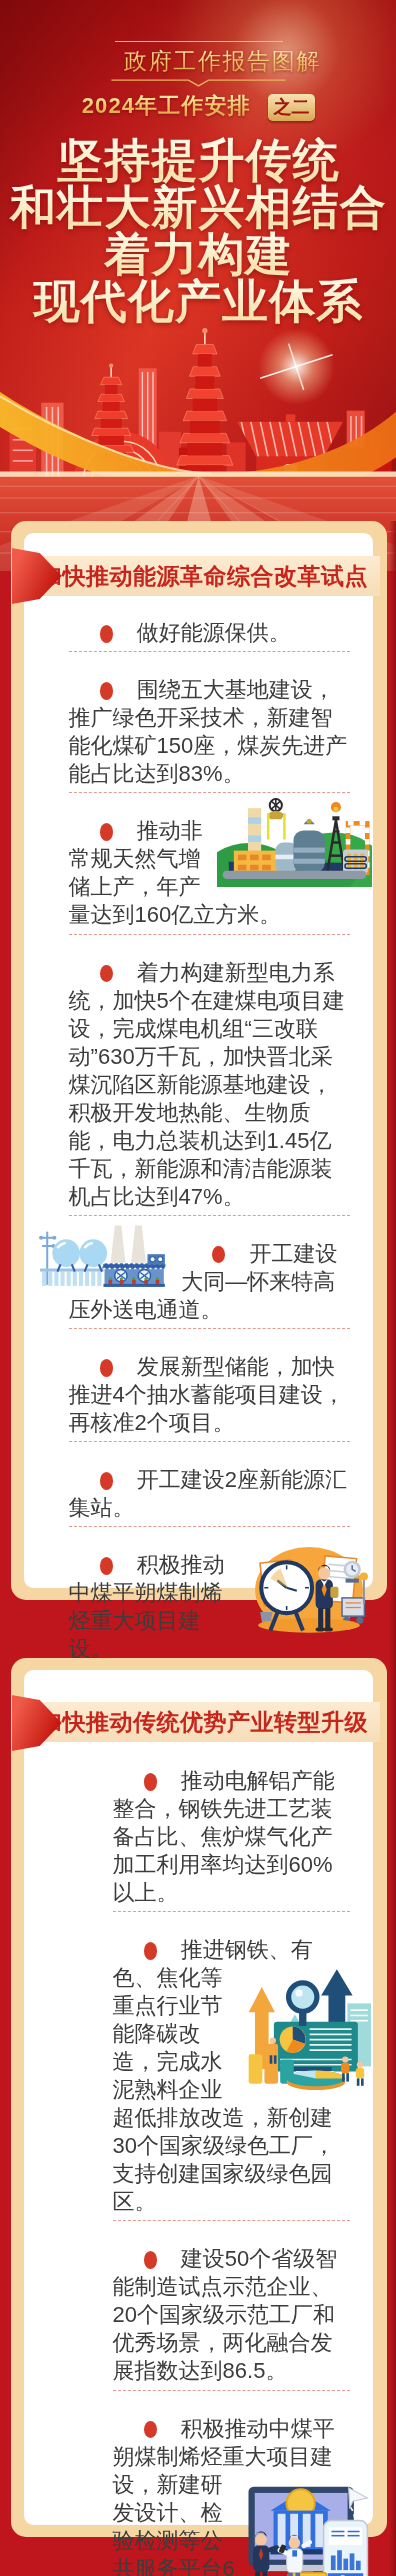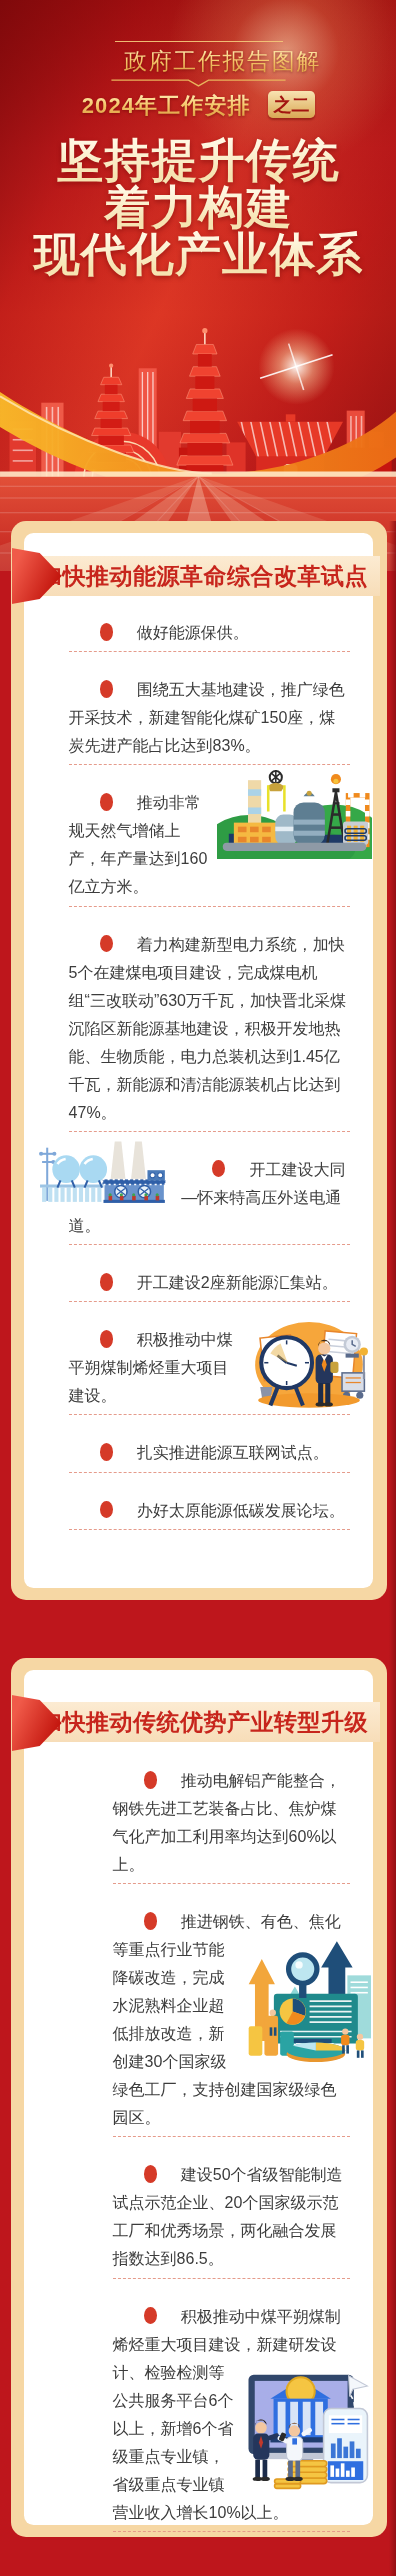--- a/index.html
+++ b/index.html
@@ -18,21 +18,21 @@
   }
   .kicker-wrap{position:absolute;top:41px;left:0;width:397px;text-align:center;}
   .kicker-line{width:168px;margin:0 auto;border-top:1.1px solid rgba(242,196,120,.95);}
   .gold-text{
     background:linear-gradient(180deg,#FFEDB4 8%,#F5C569 48%,#D9993D 92%);
     -webkit-background-clip:text;background-clip:text;color:transparent;
     filter:drop-shadow(0 1.1px 1.6px rgba(90,0,0,.5));
   }
   .kicker{font-size:23px;font-weight:normal;letter-spacing:1.6px;margin-top:4.2px;padding-left:48px;}
   .vdiv{margin:1.1px auto 0;display:block;}
-  .sub-row{margin-top:3.2px;display:flex;align-items:flex-start;justify-content:center;gap:17px;}
+  .sub-row{margin-top:3.2px;display:flex;align-items:flex-end;justify-content:center;gap:17px;}
   .subtitle{font-size:22px;font-weight:bold;letter-spacing:1.1px;}
   .badge{
     display:inline-block;background:linear-gradient(180deg,#F8E3B2,#D9A854);
     color:#A31410;font-size:18px;font-weight:bold;border-radius:4.8px;
     padding:1.6px 5.8px;box-shadow:0 1.1px 2.1px rgba(90,0,0,.4);
   }
   .big-title{position:absolute;top:137px;left:0;width:397px;text-align:center;
     font-family:"DejaVu Serif","Liberation Serif",serif;font-weight:bold;}
   .big-title div{
     font-size:46px;line-height:47px;letter-spacing:1.1px;
@@ -51,21 +51,21 @@
   .c1 .band{top:35px;} .c2 .band{top:44px;}
   .band-title{line-height:40px;text-align:center;font-size:23px;font-weight:bold;color:#C7251C;letter-spacing:0.5px;}
   .ribbon{position:absolute;left:1.1px;width:50px;height:56px;
     background:linear-gradient(115deg,#F05A49 15%,#C4170F 80%);
     -webkit-clip-path:polygon(0 0,56% 9%,100% 50%,56% 91%,0 100%);
     clip-path:polygon(0 0,56% 9%,100% 50%,56% 91%,0 100%);}
   .c1 .ribbon{top:27px;} .c2 .ribbon{top:37px;}
   .content{position:absolute;left:58px;right:37px;}
   .c1 .content{top:74px;} .c2 .content{top:85px;margin-left:44px;}
   .item{border-bottom:1.1px dashed #E59B8B;padding:24px 0 4.2px;}
-  .item p{margin:0;font-size:16px;line-height:28px;color:#3C3C3C;letter-spacing:0;}
+  .item p{margin:0;font-size:22px;line-height:28px;color:#3C3C3C;letter-spacing:0;}
   .item p::before{
     content:"";display:inline-block;width:13.2px;height:17.5px;border-radius:50%;
     background:#D53A28;margin:0 24px 0 31px;vertical-align:-2.6px;
   }
   .ir{float:right;}
   .il{float:left;}
   .sp1{float:right;width:0;height:28px;}
   .sp2{float:right;width:0;height:56px;}
   .clr{clear:right;}
   .illo{display:block;}
@@ -82,20 +82,21 @@
     <svg class="vdiv" width="175" height="9.5" viewBox="0 0 330 18">
       <path d="M0,4 L146,4 L165,15 L184,4 L330,4" stroke="#E9B45C" stroke-width="2.5" fill="none"></path>
     </svg>
     <div class="sub-row">
       <span class="subtitle gold-text">2024年工作安排</span>
       <span class="badge">之二</span>
     </div>
   </div>
   <div class="big-title">
     <div>坚持提升传统</div>
+    <div>和壮大新兴相结合</div>
     <div>着力构建</div>
     <div>现代化产业体系</div>
   </div>
 
   <svg class="skyline" viewBox="0 0 750 478">
     <defs>
       <linearGradient id="og" x1="0" y1="0" x2="1" y2="0">
         <stop offset="0" stop-color="#F9B929"></stop>
           <stop offset="0.5" stop-color="#F28C1B"></stop>
           <stop offset="1" stop-color="#EC6D15"></stop>
@@ -389,20 +390,23 @@
             <circle cx="163" cy="110" r="3"></circle>
             <circle cx="187" cy="110" r="3"></circle>
             <circle cx="211" cy="110" r="3"></circle>
             <circle cx="233" cy="110" r="3"></circle>
         </g>
       </svg>
       <p>开工建设大同—怀来特高压外送电通道。</p>
     </div>
 
     <div class="item">
+      <p>发展新型储能，加快推进4个抽水蓄能项目建设，再核准2个项目。</p>
+    </div>
+    <div class="item">
       <p>开工建设2座新能源汇集站。</p>
     </div>
 
     <div class="item">
 
       <svg class="illo ir" style="width:124px;height:94px;margin:-8.5px -21px 3.2px 6.4px" viewBox="0 0 240 185">
         <ellipse cx="120" cy="92" rx="106" ry="84" fill="#F6A63B"></ellipse>
         <g transform="rotate(-6 60 80)">
           <rect x="28" y="36" width="60" height="84" fill="#FFFFFF" stroke="#E8862B" stroke-width="3"></rect>
           <g stroke="#C9CFDB" stroke-width="3">

